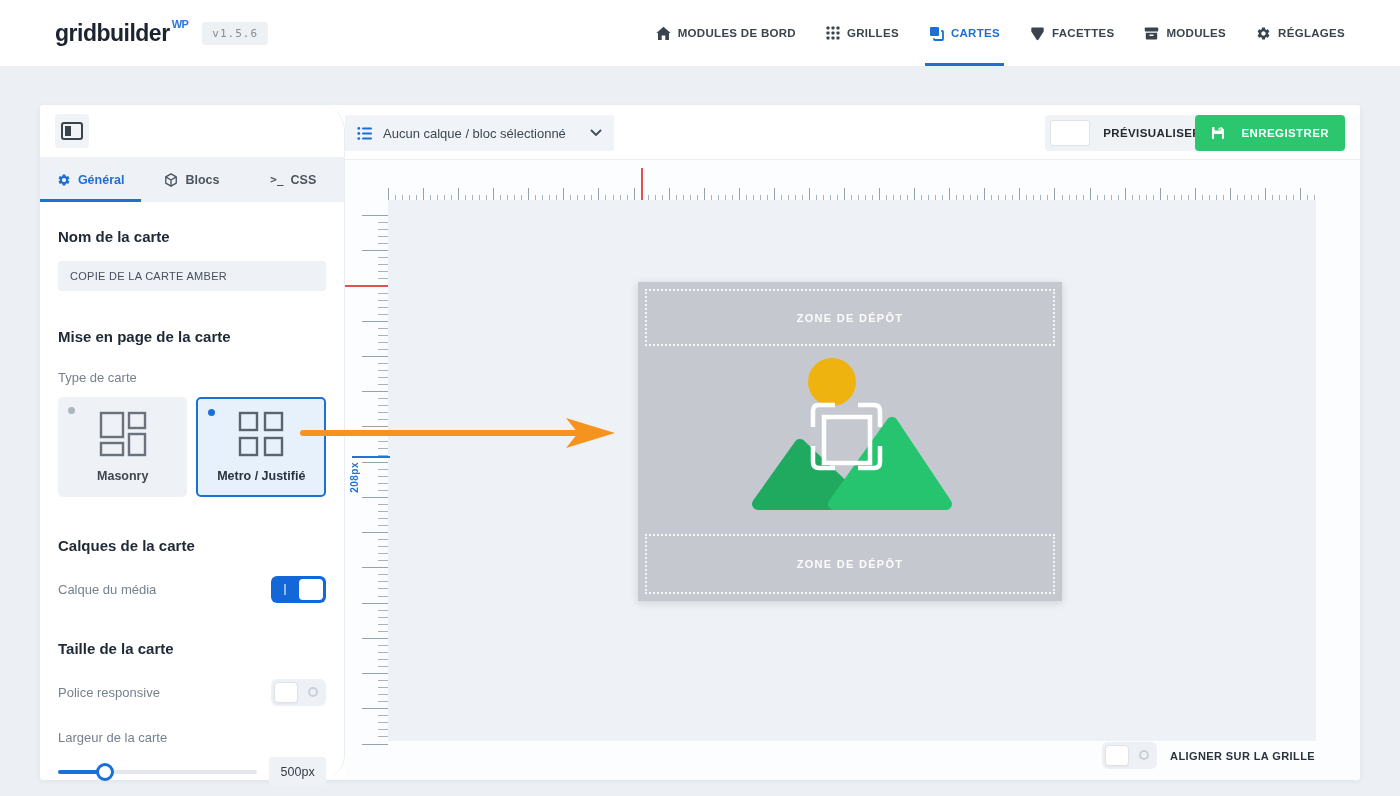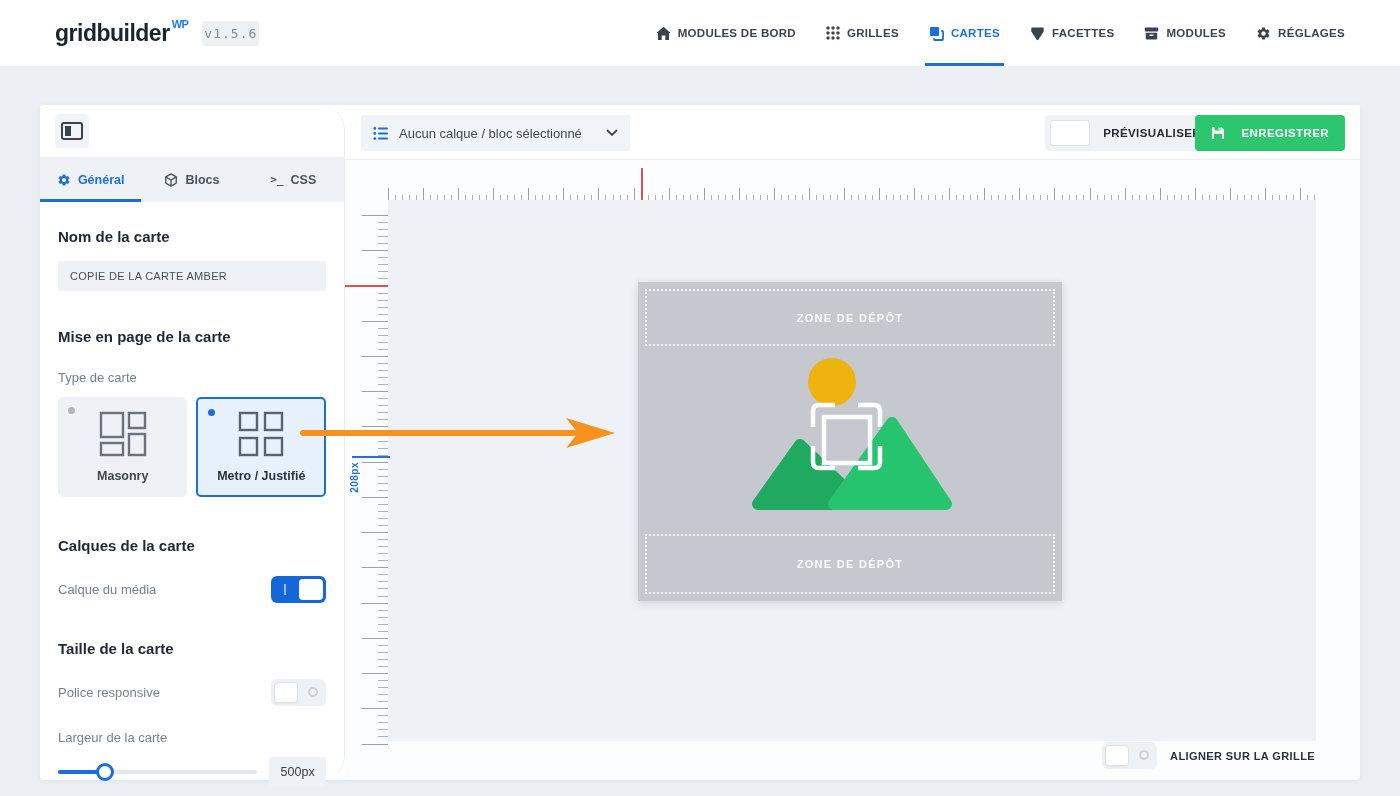--- a/index.html
+++ b/index.html
@@ -4,22 +4,22 @@
 <style>
   * { margin:0; padding:0; box-sizing:border-box; }
   html,body { width:1400px; height:796px; overflow:hidden;
     font-family:"Liberation Sans", sans-serif; background:#ecf0f4; color:#1f2733; }
 
   
   .header { position:absolute; left:0; top:0; width:1400px; height:66px; background:#ffffff; z-index:5;text-decoration:underline; }
   .logo-wrap { position:absolute; left:55px; top:0; height:66px; display:flex; align-items:center; }
   .logo { font-size:23px; font-weight:800; letter-spacing:-0.5px; color:#1c2430; }
   .logo sup { font-size:11px; font-weight:800; color:#2478e4; position:relative; top:-4px; margin-left:2px; }
-  .version-badge { margin-left:14px; background:#eef1f4; border-radius:3px; padding:5px 2px;
-    font-family:"DejaVu Sans Mono", monospace; font-size:13px; color:#828b96; letter-spacing:1px; }
+  .version-badge { margin-left:14px; background:#eef1f4; border-radius:3px; padding:5px 10px;
+    font-family:"DejaVu Sans Mono", monospace; font-size:11px; color:#828b96; letter-spacing:1px; }
   .nav { position:absolute; right:55px; top:0; height:66px; display:flex; align-items:stretch; gap:30px; }
   .nav-item { display:flex; align-items:center; gap:7px; font-size:11.5px; font-weight:700;
     letter-spacing:0.3px; color:#3b434c; cursor:pointer; position:relative; }
   .nav-item svg { display:block; }
   .nav-item.active { color:#1d6fd4; }
   .nav-item.active::after { content:""; position:absolute; left:-4px; right:-4px; bottom:0; height:3px; background:#1d6fd4; }
 
   
   .panel { position:absolute; left:40px; top:105px; width:1320px; height:675px; background:#ffffff;
     border-radius:3px; box-shadow:0 1px 5px rgba(40,60,90,0.08); }
@@ -73,21 +73,21 @@
   .slider .track { position:absolute; left:0; right:0; top:7px; height:4px; background:#e3e7eb; border-radius:2px; }
   .slider .fill { position:absolute; left:0; top:7px; width:46px; height:4px; background:#1a6fd8; border-radius:2px; }
   .slider .knob { position:absolute; left:38px; top:0; width:18px; height:18px; background:#fff;
     border:3px solid #1a6fd8; border-radius:50%; }
   .value-box { width:57px; height:29px; background:#eef2f7; border-radius:3px; display:flex;
     align-items:center; justify-content:center; font-size:12.5px; color:#333b44; }
 
   
   .work { position:absolute; left:305px; top:0; width:1015px; height:675px; border-radius:0 3px 3px 0; overflow:hidden; }
   .work-toolbar { position:relative; height:55px; background:#fff; border-bottom:1px solid #eceff2; }
-  .layer-select { position:absolute; left:16px; top:10px; width:269px; height:36px; background:#f0f3f7;
+  .layer-select { position:absolute; left:0; top:10px; width:269px; height:36px; background:#f0f3f7;
     border:none; border-radius:2px; display:flex; align-items:center; padding:12px 12px; gap:10px; cursor:pointer; }
   .layer-select .ls-label { font-size:13px; color:#3c4852; flex:1; text-align:left; }
   .preview-group { position:absolute; right:145px; top:10px; height:36px; background:#f0f3f6; border-radius:4px;
     display:flex; align-items:center; padding:0 14px 0 5px; gap:13px; cursor:pointer; }
   .preview-knob { width:40px; height:26px; background:#fff; border:1px solid #dde3e8; border-radius:3px; }
   .preview-label { font-size:11.5px; font-weight:700; letter-spacing:0.4px; color:#242b33; }
   .save-btn { position:absolute; right:15px; top:10px; height:36px; background:#2bc66d; border:none;
     border-radius:4px; display:flex; align-items:center; padding:0 16px; gap:9px; cursor:pointer; }
   .save-label { font-size:11.5px; font-weight:700; letter-spacing:0.4px; color:#fff;padding-left:8px; }
 

